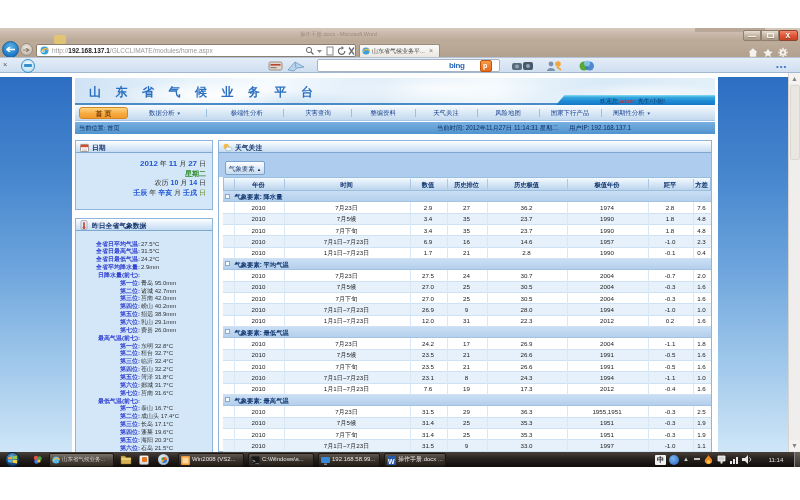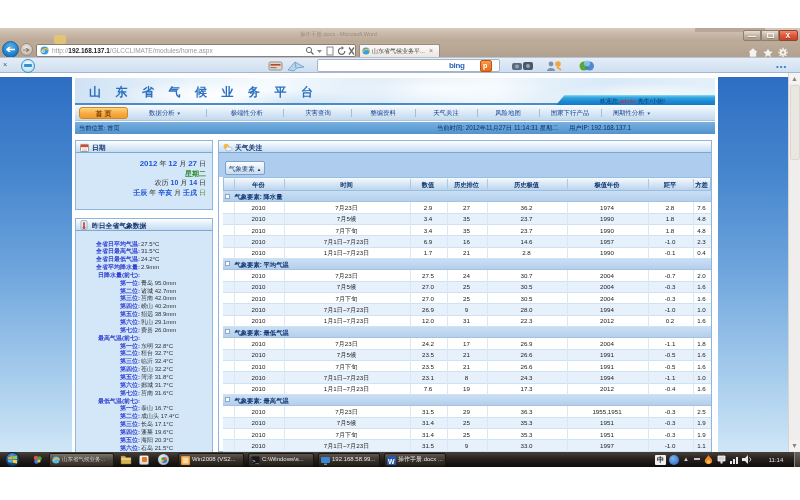--- a/index.html
+++ b/index.html
@@ -190,21 +190,21 @@
 <div style="left:75px;top:140px;width:138px;height:13px;background:linear-gradient(180deg,#fefefe,#e2eefa 45%,#c6dcf1);border:1px solid #8fb6da;border-bottom:1px solid #7fa8d0"></div>
 <div style="left:80px;top:142.5px;width:9px;height:9px">
     <svg width="9" height="9">
       <rect x=".4" y="1.4" width="8.2" height="7.2" rx="1" fill="#fdfdfd" stroke="#8a7a6a" stroke-width=".8"></rect>
       <rect x=".8" y="1.8" width="7.4" height="2.4" fill="#d84830"></rect>
       <path d="M2 6 H7 M2 7.4 H7" stroke="#b0b8c0" stroke-width=".6"></path>
     </svg>
   </div>
 <div style="left:92px;top:142.5px;width:118px;height:9px;font-size:6.8px;line-height:9px;font-weight:bold;color:#14356e" class="t">日期</div>
 <div style="left:75px;top:153px;width:138px;height:57px;background:#d3e7f8;border:1px solid #8fb6da;border-top:none"></div>
-<div style="left:80px;top:158.5px;width:126px;height:9px;font-size:7px;line-height:9px;text-align:right;color:#333" class="t"><span style="color:#1f55d8;font-weight:bold;font-size:8px">2012</span> 年 <span style="color:#1f55d8;font-weight:bold;font-size:8px">12</span> 月 <span style="color:#1f55d8;font-weight:bold;font-size:8px">27</span> 日</div>
+<div style="left:80px;top:158.5px;width:126px;height:9px;font-size:7px;line-height:9px;text-align:right;color:#333" class="t"><span style="color:#1f55d8;font-weight:bold;font-size:8px">2012</span> 年 <span style="color:#1f55d8;font-weight:bold;font-size:8px">11</span> 月 <span style="color:#1f55d8;font-weight:bold;font-size:8px">27</span> 日</div>
 <div style="left:80px;top:168.5px;width:126px;height:9px;font-size:7px;line-height:9px;text-align:right;color:#333" class="t"><span style="color:#2e8b2e;font-weight:bold">星期二</span></div>
 <div style="left:80px;top:178px;width:126px;height:9px;font-size:7px;line-height:9px;text-align:right;color:#333" class="t">农历 <span style="color:#1f55d8;font-weight:bold">10</span> 月 <span style="color:#1f55d8;font-weight:bold">14</span> 日</div>
 <div style="left:80px;top:187.5px;width:126px;height:9px;font-size:7px;line-height:9px;text-align:right;color:#333" class="t"><span style="color:#1f55d8;font-weight:bold">壬辰</span> 年 <span style="color:#1f55d8;font-weight:bold">辛亥</span> 月 <span style="color:#1f55d8;font-weight:bold">壬戌</span> <span style="color:#6a8a2a">日</span></div>
 
 <div style="left:75px;top:218px;width:138px;height:13px;background:linear-gradient(180deg,#fefefe,#e2eefa 45%,#c6dcf1);border:1px solid #8fb6da;border-bottom:1px solid #7fa8d0"></div>
 <div style="left:80px;top:220px;width:8px;height:10px">
     <svg width="8" height="10">
       <rect x="1" y=".5" width="6" height="9" rx="1.2" fill="#e8eef4" stroke="#8a9aaa" stroke-width=".7"></rect>
       <rect x="3.1" y="2" width="1.8" height="5" rx=".9" fill="#c05040"></rect>
       <circle cx="4" cy="7.6" r="1.5" fill="#c05040"></circle>

